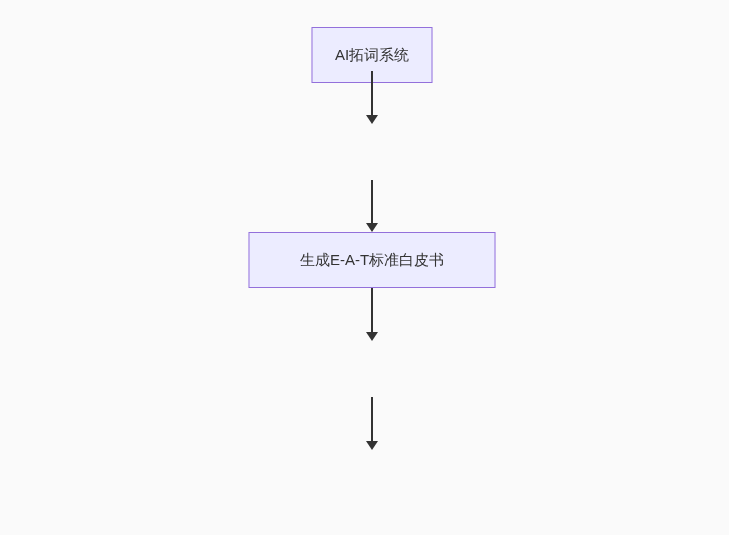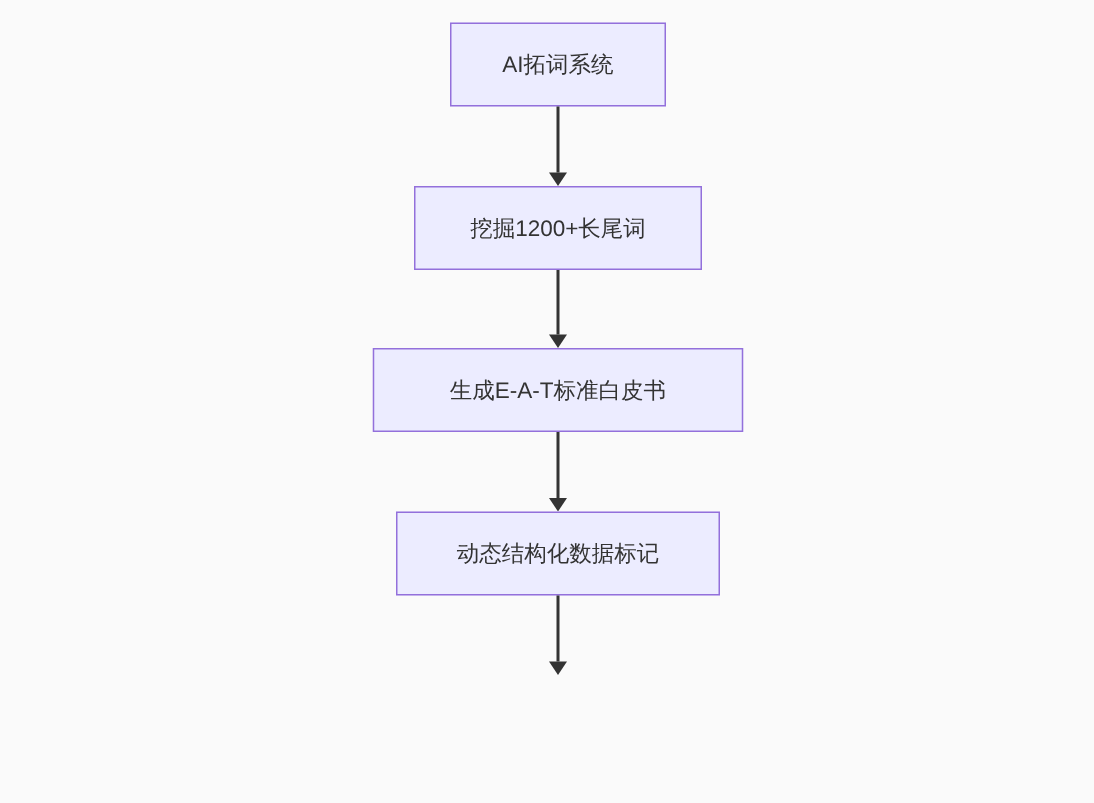--- a/index.html
+++ b/index.html
@@ -30,21 +30,21 @@
     display: flex;
     align-items: center;
     justify-content: center;
   }
   .node .label {
     font-size: 15px;
     color: #333333;
     white-space: nowrap;
     text-align: center;
   }
-  .n1 { top: 15px;  width: 144px; }
+  .n1 { top: 27px;  width: 121px; }
   .n2 { top: 124px; width: 192px; }
   .n3 { top: 232px; width: 247px; }
   .n4 { top: 341px; width: 216px; }
   .n5 { top: 450px; width: 237px; }
 
   .arrow {
     position: absolute;
     left: 372px;
     transform: translateX(-50%);
     width: 12px;
@@ -76,41 +76,35 @@
 
   <div class="node n1">
     <span class="label">AI拓词系统</span>
   </div>
 
   <div class="arrow a1">
     <div class="shaft"></div>
     <div class="head"></div>
   </div>
 
-  <div class="node n2">
-    <span class="label">挖掘1200+长尾词</span>
-  </div>
 
   <div class="arrow a2">
     <div class="shaft"></div>
     <div class="head"></div>
   </div>
 
   <div class="node n3">
     <span class="label">生成E-A-T标准白皮书</span>
   </div>
 
   <div class="arrow a3">
     <div class="shaft"></div>
     <div class="head"></div>
   </div>
 
-  <div class="node n4">
-    <span class="label">动态结构化数据标记</span>
-  </div>
 
   <div class="arrow a4">
     <div class="shaft"></div>
     <div class="head"></div>
   </div>
 
 
 </div>
 
 </body></html>

